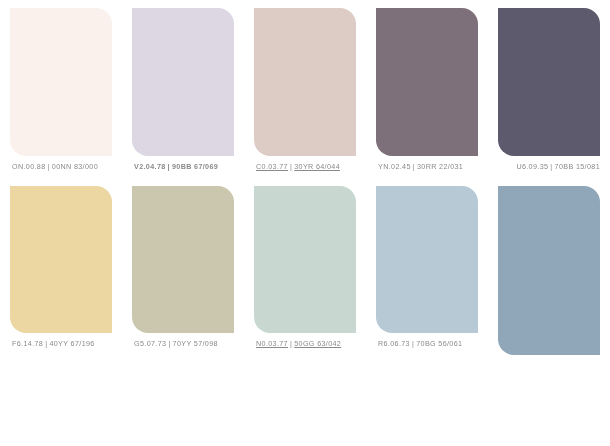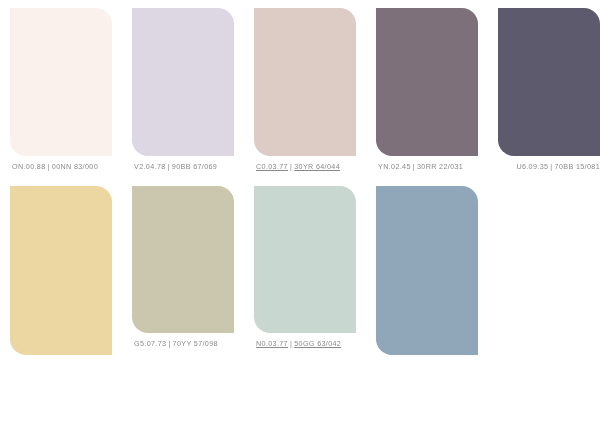--- a/index.html
+++ b/index.html
@@ -62,41 +62,46 @@
 </head>
 <body style="background: rgb(255, 255, 255);">
 
 <div class="palette-grid" id="palette-grid">
     <div class="swatch-card">
       <div class="swatch-chip" style="background-color: rgb(250, 241, 236);"></div>
       <div class="swatch-caption" style="color: rgb(138, 138, 138);"><span>ON.00.88</span><span class="caption-sep">|</span><span>00NN 83/000</span></div>
     </div>
     <div class="swatch-card">
       <div class="swatch-chip" style="background-color: rgb(220, 215, 227);"></div>
-      <div class="swatch-caption" style="color: rgb(138, 138, 138);"><span>V2.04.78</span><span class="caption-sep">|</span><span>90BB 67/069</span></div>
+      <div class="swatch-caption" style="color: rgb(138, 138, 138); font-weight: bold;"><span>V2.04.78</span><span class="caption-sep">|</span><span>90BB 67/069</span></div>
     </div>
     <div class="swatch-card">
       <div class="swatch-chip" style="background-color: rgb(221, 203, 198);"></div>
       <div class="swatch-caption" style="color: rgb(138, 138, 138); text-decoration: underline;"><span>C0.03.77</span><span class="caption-sep">|</span><span>30YR 64/044</span></div>
     </div>
     <div class="swatch-card">
       <div class="swatch-chip" style="background-color: rgb(125, 112, 122);"></div>
       <div class="swatch-caption" style="color: rgb(138, 138, 138);"><span>YN.02.45</span><span class="caption-sep">|</span><span>30RR 22/031</span></div>
     </div>
     <div class="swatch-card">
       <div class="swatch-chip" style="background-color: rgb(93, 90, 110);"></div>
       <div class="swatch-caption" style="color: rgb(138, 138, 138); text-align: right;"><span>U6.09.35</span><span class="caption-sep">|</span><span>70BB 15/081</span></div>
     </div>
     <div class="swatch-card">
       <div class="swatch-chip" style="background-color: rgb(236, 214, 162);"></div>
+      <div class="swatch-caption" style="color: rgb(138, 138, 138);"><span>F6.14.78</span><span class="caption-sep">|</span><span>40YY 67/196</span></div>
     </div>
     <div class="swatch-card">
       <div class="swatch-chip" style="background-color: rgb(203, 199, 174);"></div>
       <div class="swatch-caption" style="color: rgb(138, 138, 138);"><span>G5.07.73</span><span class="caption-sep">|</span><span>70YY 57/098</span></div>
     </div>
     <div class="swatch-card">
       <div class="swatch-chip" style="background-color: rgb(200, 216, 208);"></div>
       <div class="swatch-caption" style="color: rgb(138, 138, 138); text-decoration: underline;"><span>N0.03.77</span><span class="caption-sep">|</span><span>50GG 63/042</span></div>
     </div>
     <div class="swatch-card">
+      <div class="swatch-chip" style="background-color: rgb(182, 201, 212);"></div>
+      <div class="swatch-caption" style="color: rgb(138, 138, 138);"><span>R6.06.73</span><span class="caption-sep">|</span><span>70BG 56/061</span></div>
+    </div>
+    <div class="swatch-card">
       <div class="swatch-chip" style="background-color: rgb(143, 167, 184);"></div>
     </div>
   </div>
 
 </body></html>

